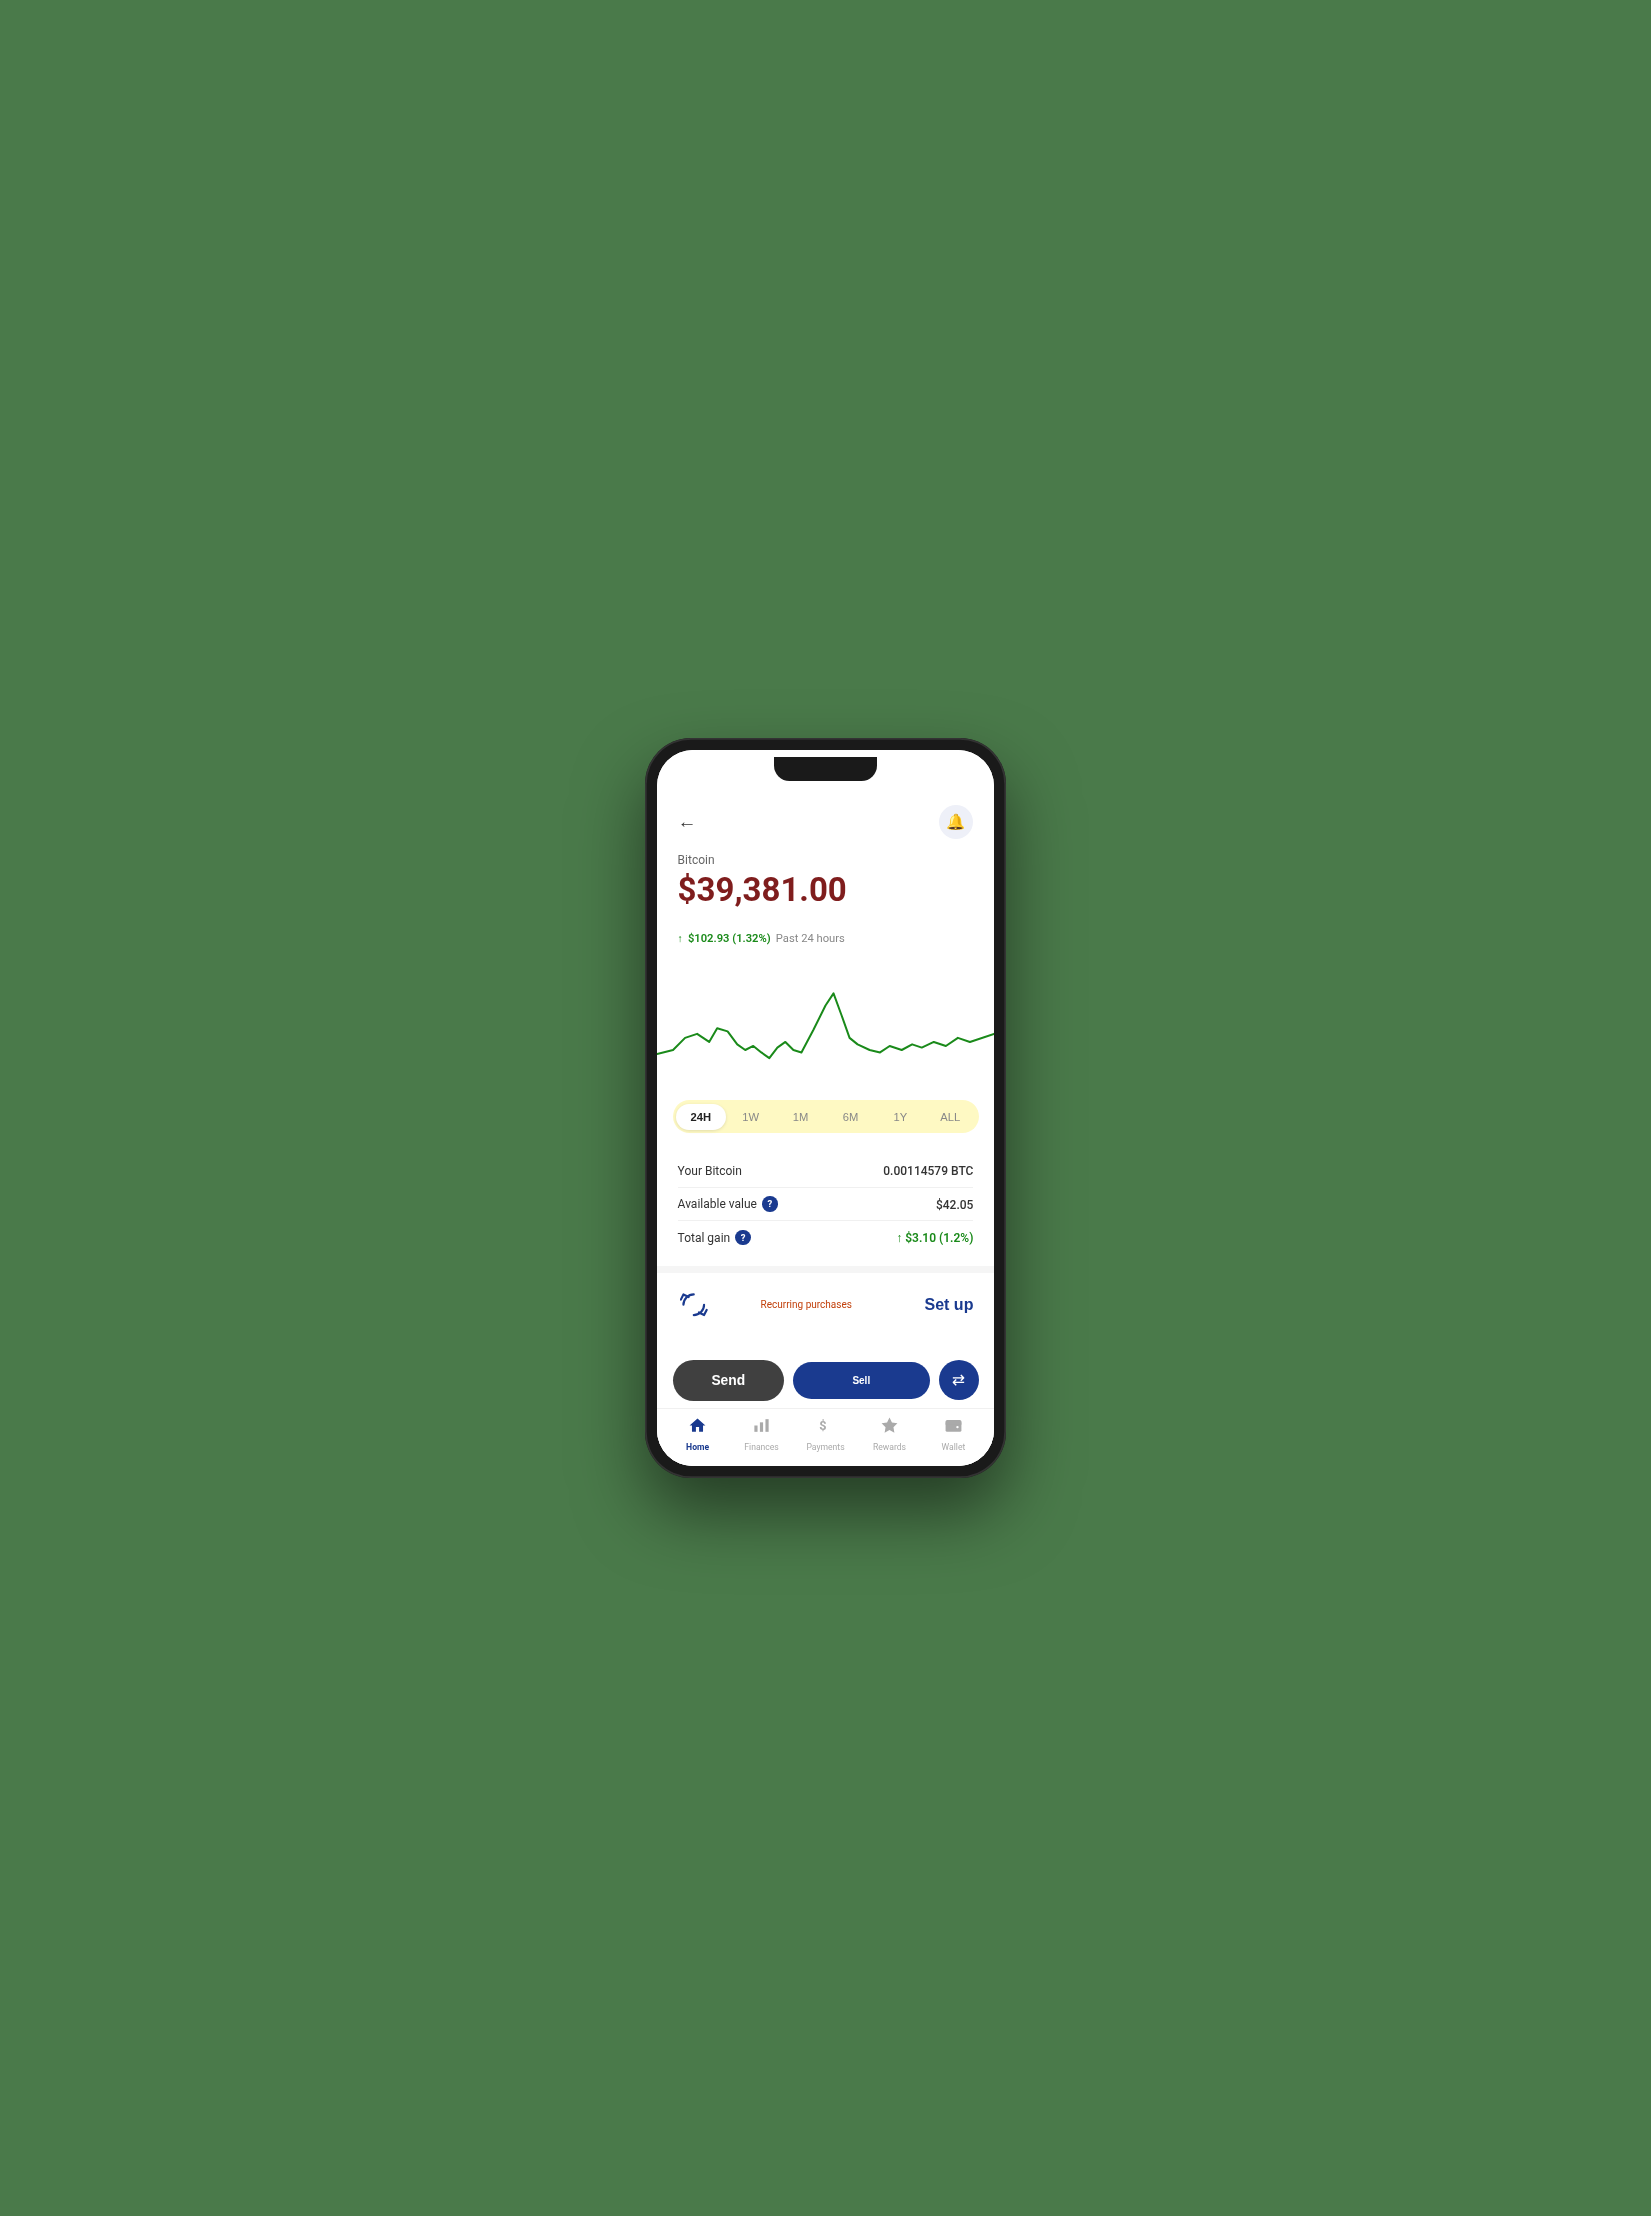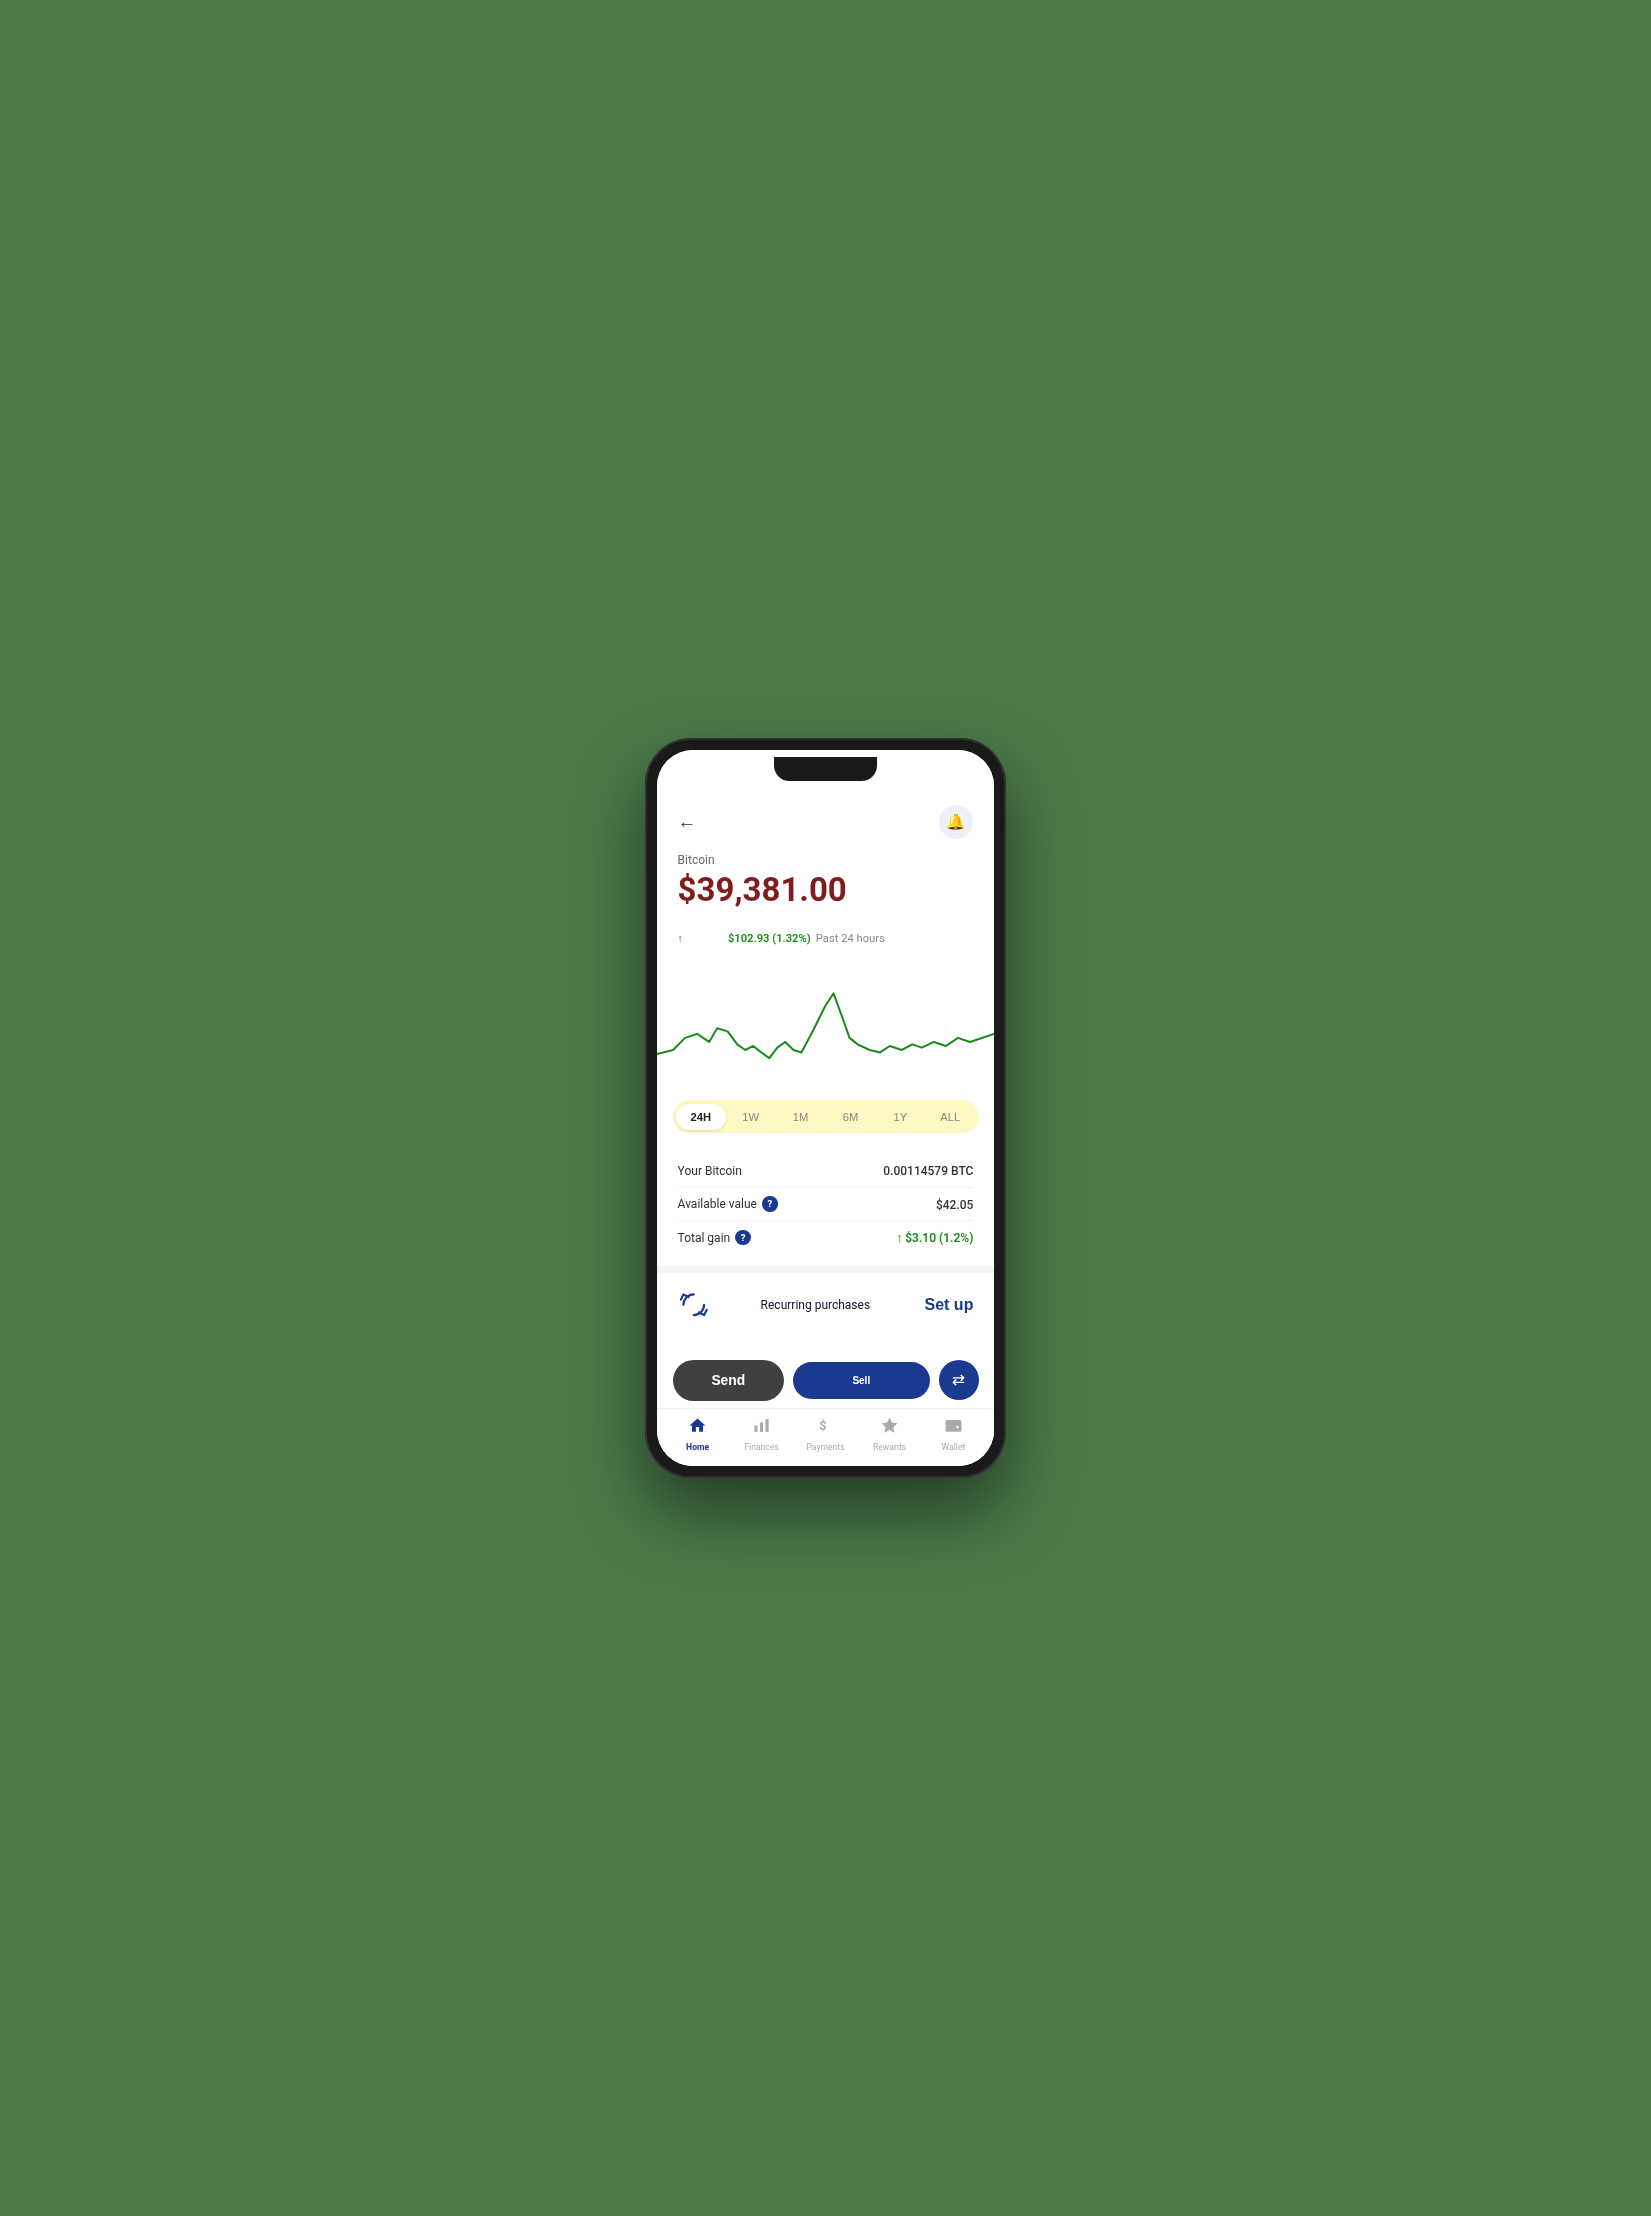--- a/index.html
+++ b/index.html
@@ -95,21 +95,20 @@
     .price-change {
       display: flex;
       align-items: center;
       gap: 5.2px;
       font-size: 11.2px;
     }
 
     .change-amount {
       color: #1a8a1a;
       font-weight: 600;
-      margin-left: 40px;
     }
 
     .change-arrow {
       color: #1a8a1a;
       font-size: 10.3px;
     }
 
     .change-period {
       color: #888;
     }
@@ -231,22 +230,22 @@
       width: 33px;
       height: 33px;
       display: flex;
       align-items: center;
       justify-content: center;
       color: #1a3a8f;
       font-size: 19px;
     }
 
     .recurring-label {
-      font-size: 12px;
-      color: #0f172a;
+      font-size: 10px;
+      color: #c2410c;
       padding-left: 38px;
     }
 
     .setup-btn {
       font-size: 16px;
       font-weight: 700;
       color: #1a3a8f;
       background: none;
       border: none;
       cursor: pointer;

